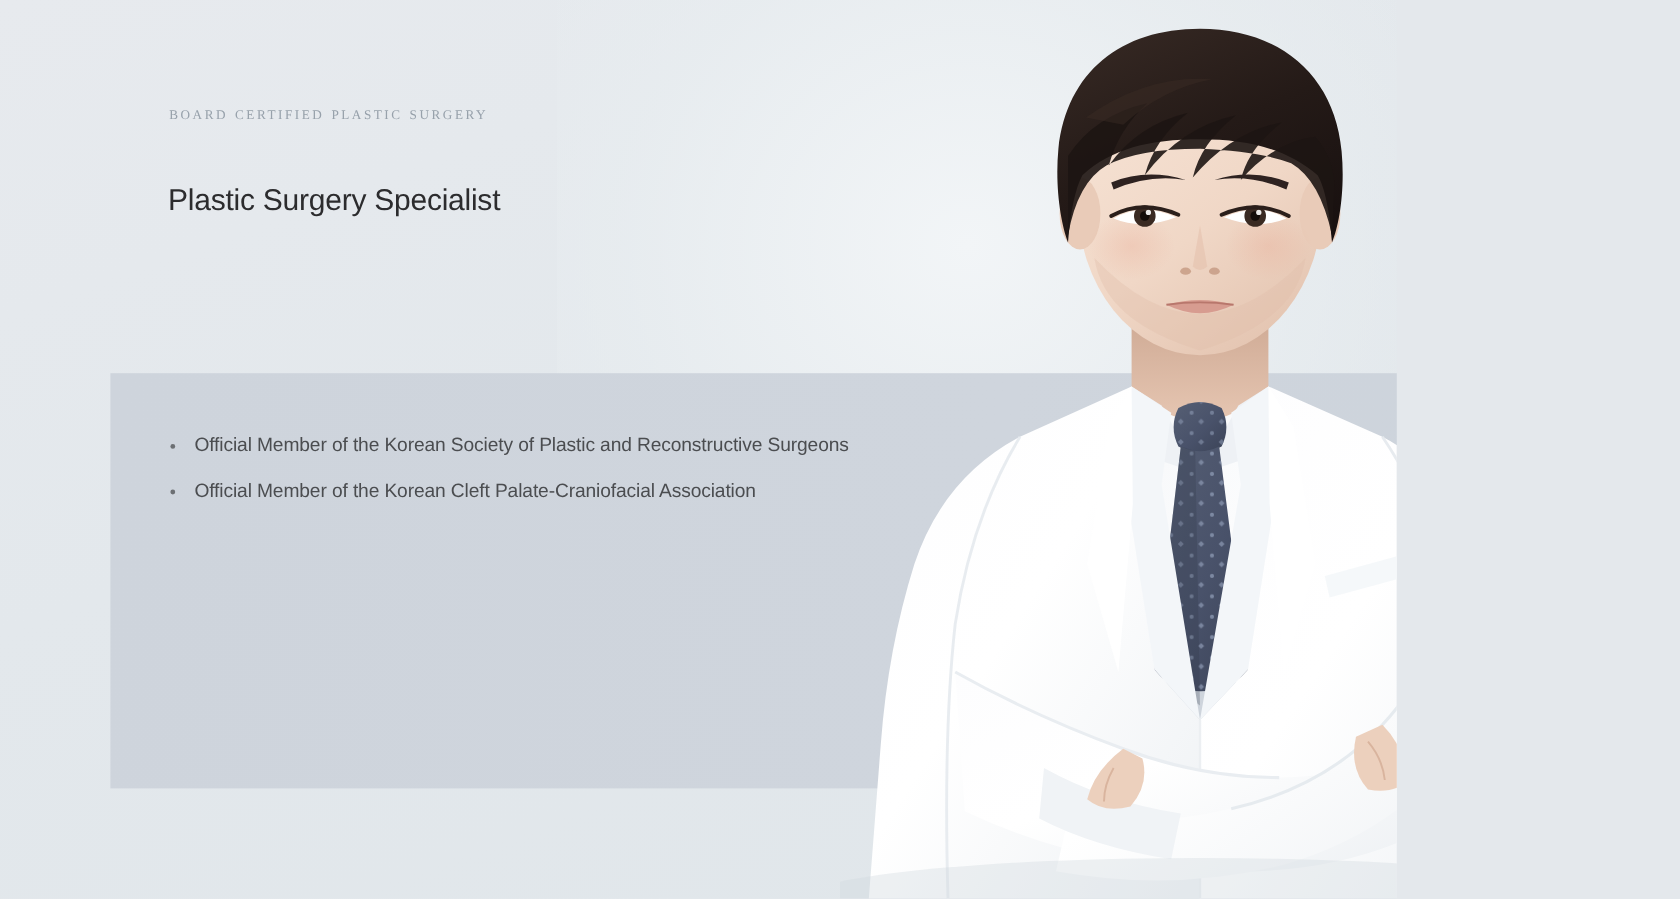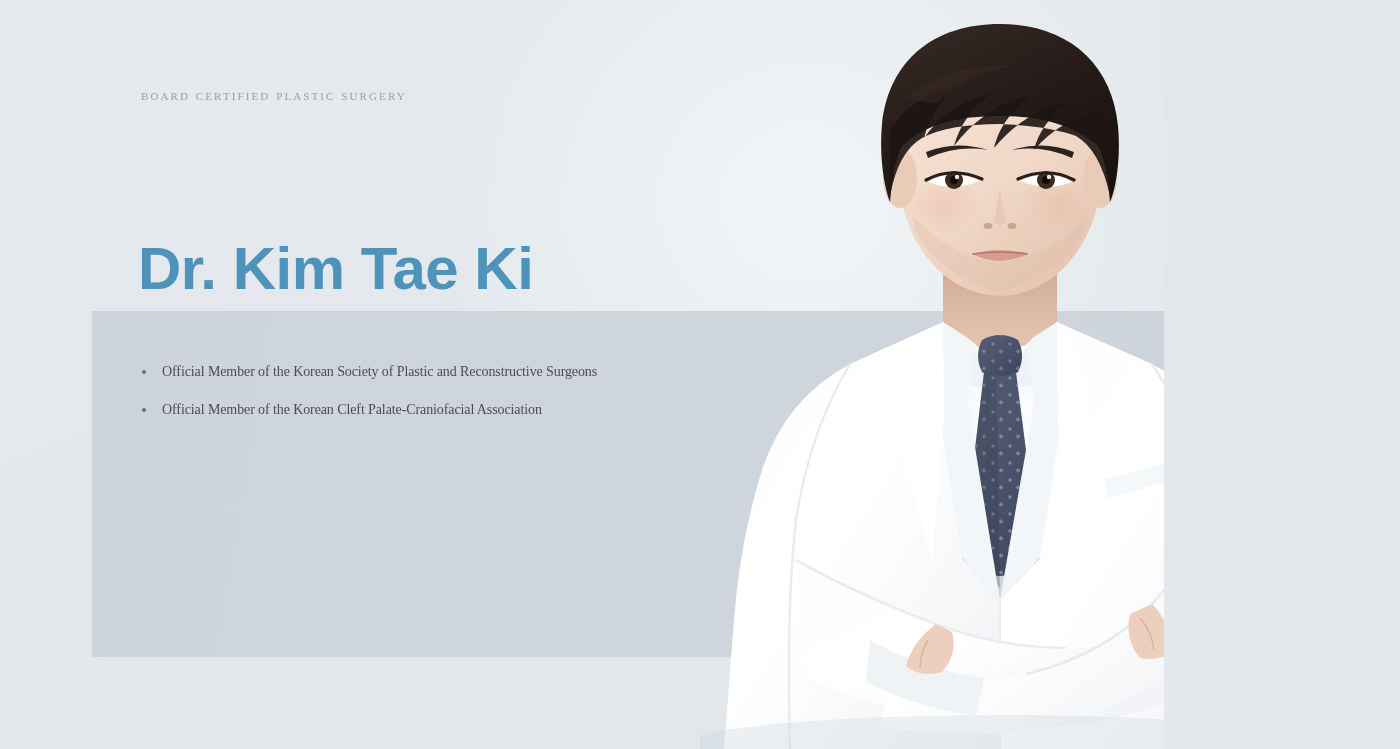--- a/index.html
+++ b/index.html
@@ -88,26 +88,25 @@
     top: 358px;
     margin: 0;
     padding: 0;
     list-style: none;
     z-index: 3;
   }
   .cred-item {
     position: relative;
     padding-left: 24px;
     margin-bottom: 11px;
-    font-size: 14px;
+    font-size: 16px;
     color: #4b4d50;
     letter-spacing: -0.1px;
     white-space: nowrap;
     line-height: 27px;
-    font-family: Liberation Serif, serif;
   }
   .cred-item .dot {
     position: absolute;
     left: 4px;
     top: 12px;
     width: 4px;
     height: 4px;
     border-radius: 50%;
     background: #6c6f73;
   }
@@ -128,22 +127,22 @@
 <body>
 
 <div class="hero">
 
   <div class="backdrop-glow"></div>
 
   <div class="cred-panel"></div>
 
   <div class="eyebrow">Board Certified Plastic Surgery</div>
 
-
-  <h1 class="doctor-name">Dr. Kim Tae Ki</h1>
+  <div class="subtitle">Plastic Surgery Specialist</div>
+
 
   <ul class="cred-list">
     <li class="cred-item">
       <span class="dot"></span>
       <span>Official Member of the Korean Society of Plastic and Reconstructive Surgeons</span>
     </li>
     <li class="cred-item">
       <span class="dot"></span>
       <span>Official Member of the Korean Cleft Palate-Craniofacial Association</span>
     </li>

